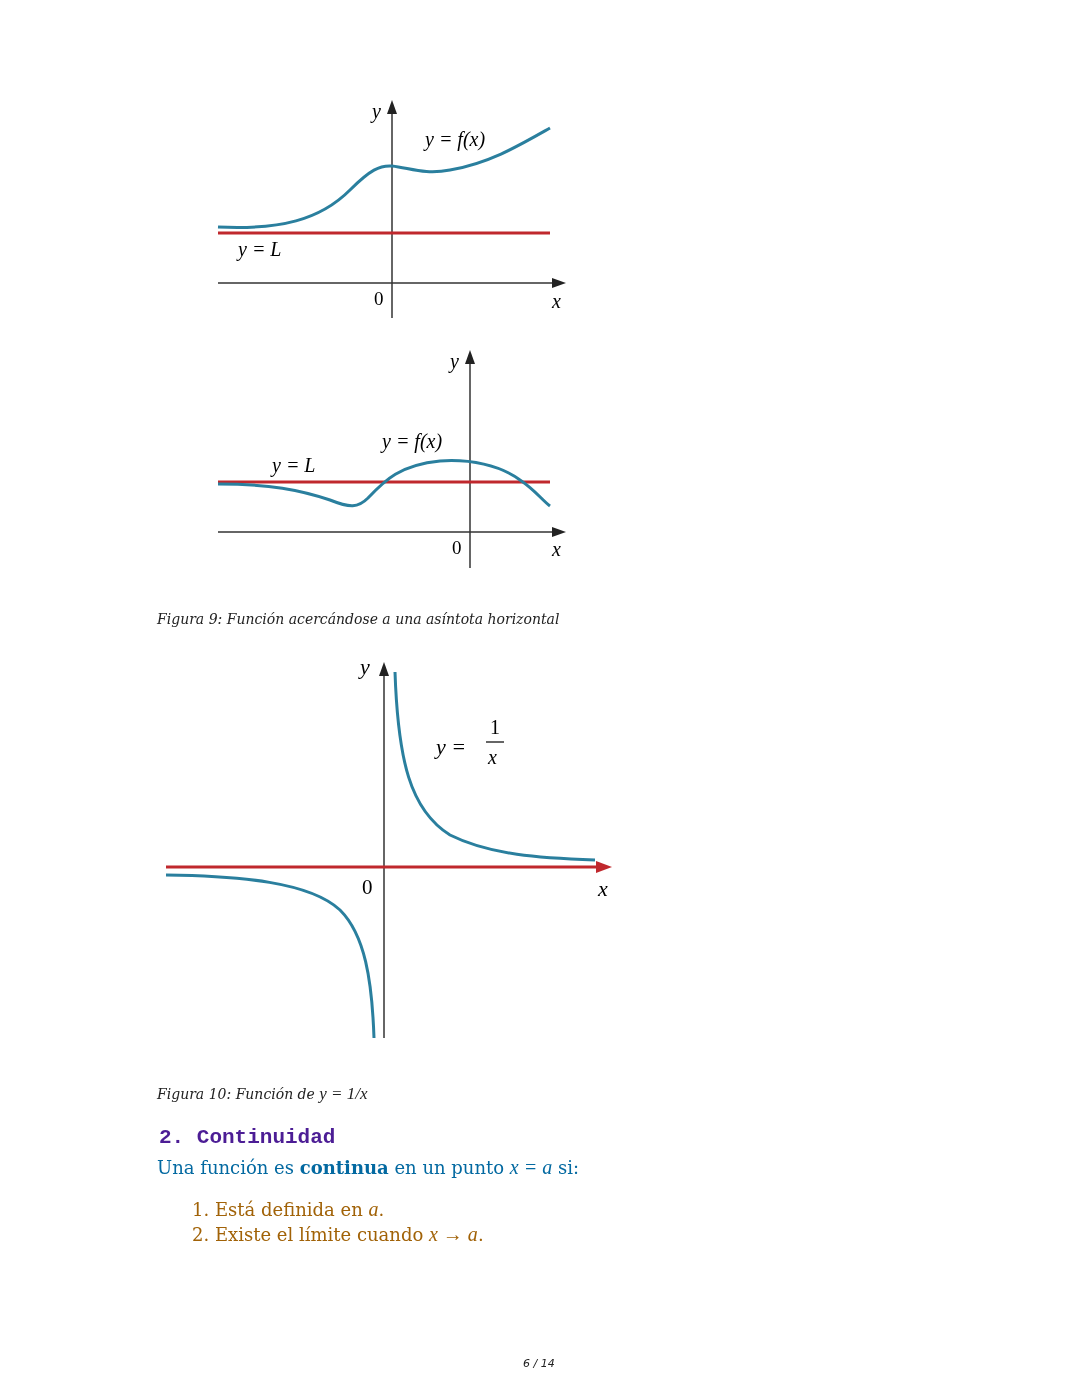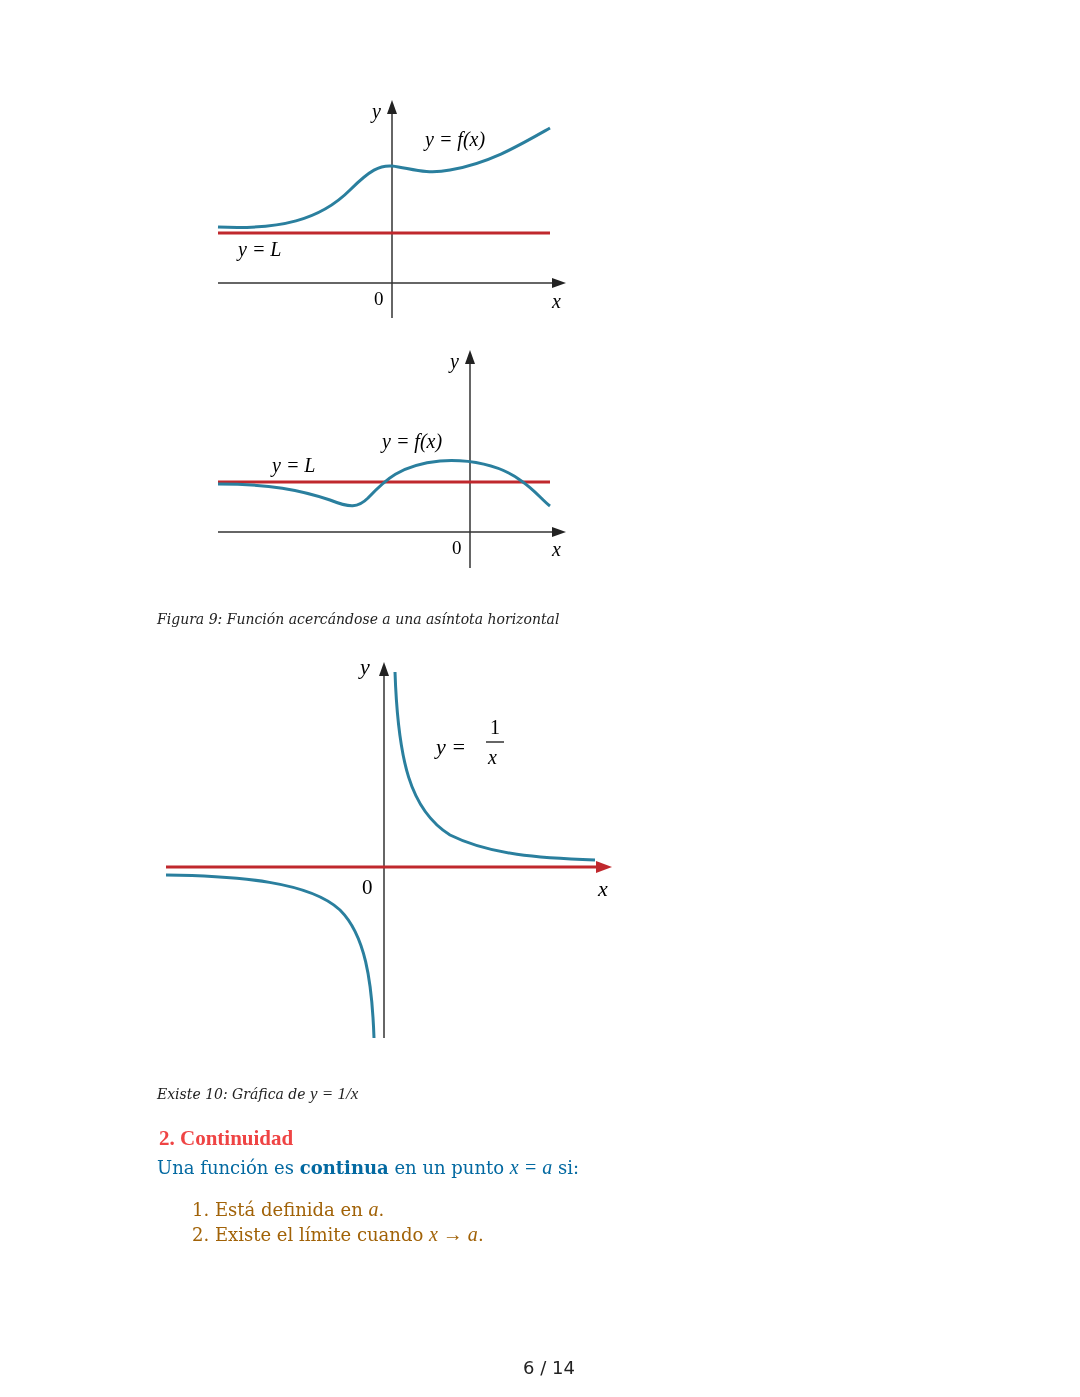--- a/index.html
+++ b/index.html
@@ -1,24 +1,24 @@
 <!DOCTYPE html>
 <html><head>
 <meta charset="utf-8">
 <style>
   html, body { margin:0; padding:0; background:#ffffff; }
   body { width:1080px; height:1397px; position:relative; overflow:hidden; font-family:"DejaVu Serif", serif; color:#222; }
   .abs { position:absolute; }
   svg text { font-family:"Liberation Serif", serif; }
   .caption { font-family:"DejaVu Serif", serif; font-style:italic; font-size:14px; color:#222; }
-  .heading { font-family:Liberation Serif, serif; font-weight:bold; font-size:21px; color:#ef4444; }
+  .heading { font-family:Liberation Mono, monospace; font-weight:bold; font-size:21px; color:#4c1d95; }
   .para { font-family:"DejaVu Serif", serif; font-size:18px; color:#0369a1; }
   .math { font-family:"Liberation Serif", serif; font-style:italic; font-size:20px; }
   .list { font-family:"DejaVu Serif", serif; font-size:18px; line-height:24px; color:#a16207; }
-  .pagenum { font-family:"DejaVu Sans", sans-serif; font-size:18px; color:#222; }
+  .pagenum { font-family:"DejaVu Sans", sans-serif; font-size:11px; color:#222;font-style:italic; }
 </style>
 </head>
 <body>
 
 <svg class="abs" style="left:200px;top:90px;" width="380" height="240" viewBox="0 0 380 240">
   <line x1="18" y1="193" x2="362" y2="193" stroke="#333" stroke-width="1.5"></line>
   <polygon points="366,193 352,188 352,198" fill="#222"></polygon>
   <line x1="192" y1="228" x2="192" y2="18" stroke="#333" stroke-width="1.5"></line>
   <polygon points="192,10 187,24 197,24" fill="#222"></polygon>
   <line x1="18" y1="143" x2="350" y2="143" stroke="#c0282d" stroke-width="3"></line>
@@ -56,21 +56,21 @@
   <text x="200" y="24" font-size="22" font-style="italic">y</text>
   <text x="438" y="246" font-size="22" font-style="italic">x</text>
   <text x="202" y="244" font-size="21">0</text>
   <text x="276" y="104" font-size="22" font-style="italic">y =</text>
   <text x="330" y="84" font-size="20">1</text>
   <line x1="326" y1="92" x2="344" y2="92" stroke="#333" stroke-width="1.5"></line>
   <text x="328" y="114" font-size="20" font-style="italic">x</text>
 </svg>
 
 <div class="abs caption" style="left:157px;top:1084px;">
-  <span>Existe 10: Gráfica de </span><span class="math" style="font-size:17px;margin-top:48px;">y = 1/x</span>
+  <span>Figura 10: Función de </span><span class="math" style="font-size:17px;margin-top:48px;">y = 1/x</span>
 </div>
 
 <div class="abs heading" style="left:159px;top:1126px;">2. Continuidad</div>
 
 <div class="abs para" style="left:157px;top:1156px;">
   <span>Una función es </span><b>continua</b><span> en un punto </span><span class="math">x = a</span><span> si:</span>
 </div>
 
 <div class="abs list" style="left:192px;top:1197px;">
   <div><span>1.</span> <span>Está definida en </span><span class="math">a</span><span>.</span></div>

